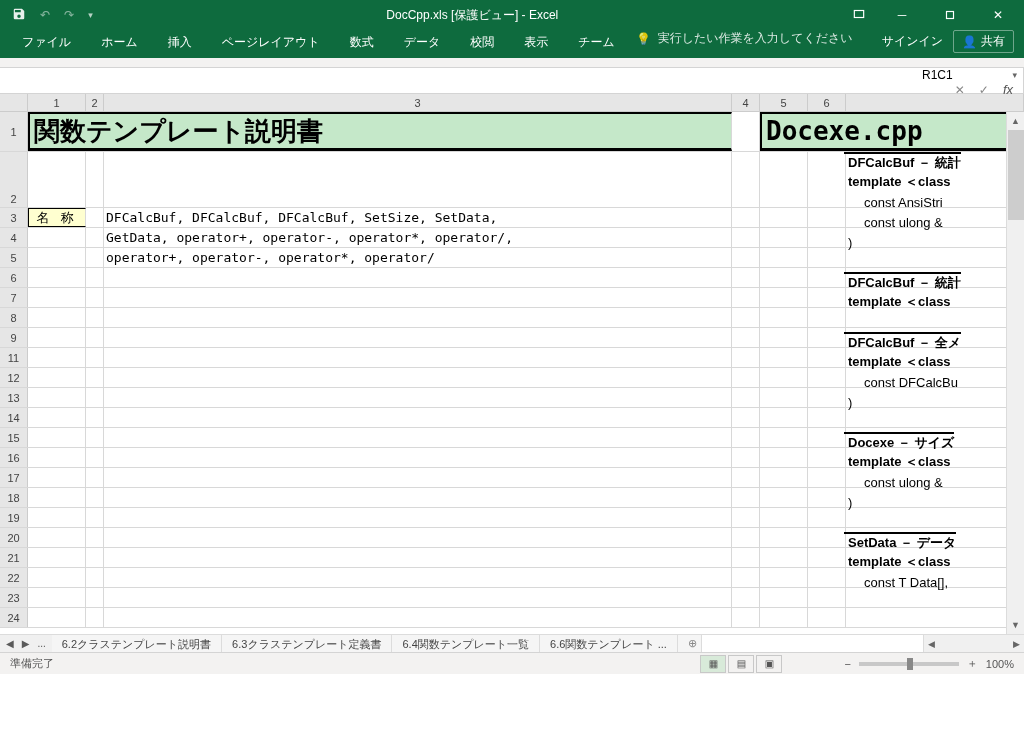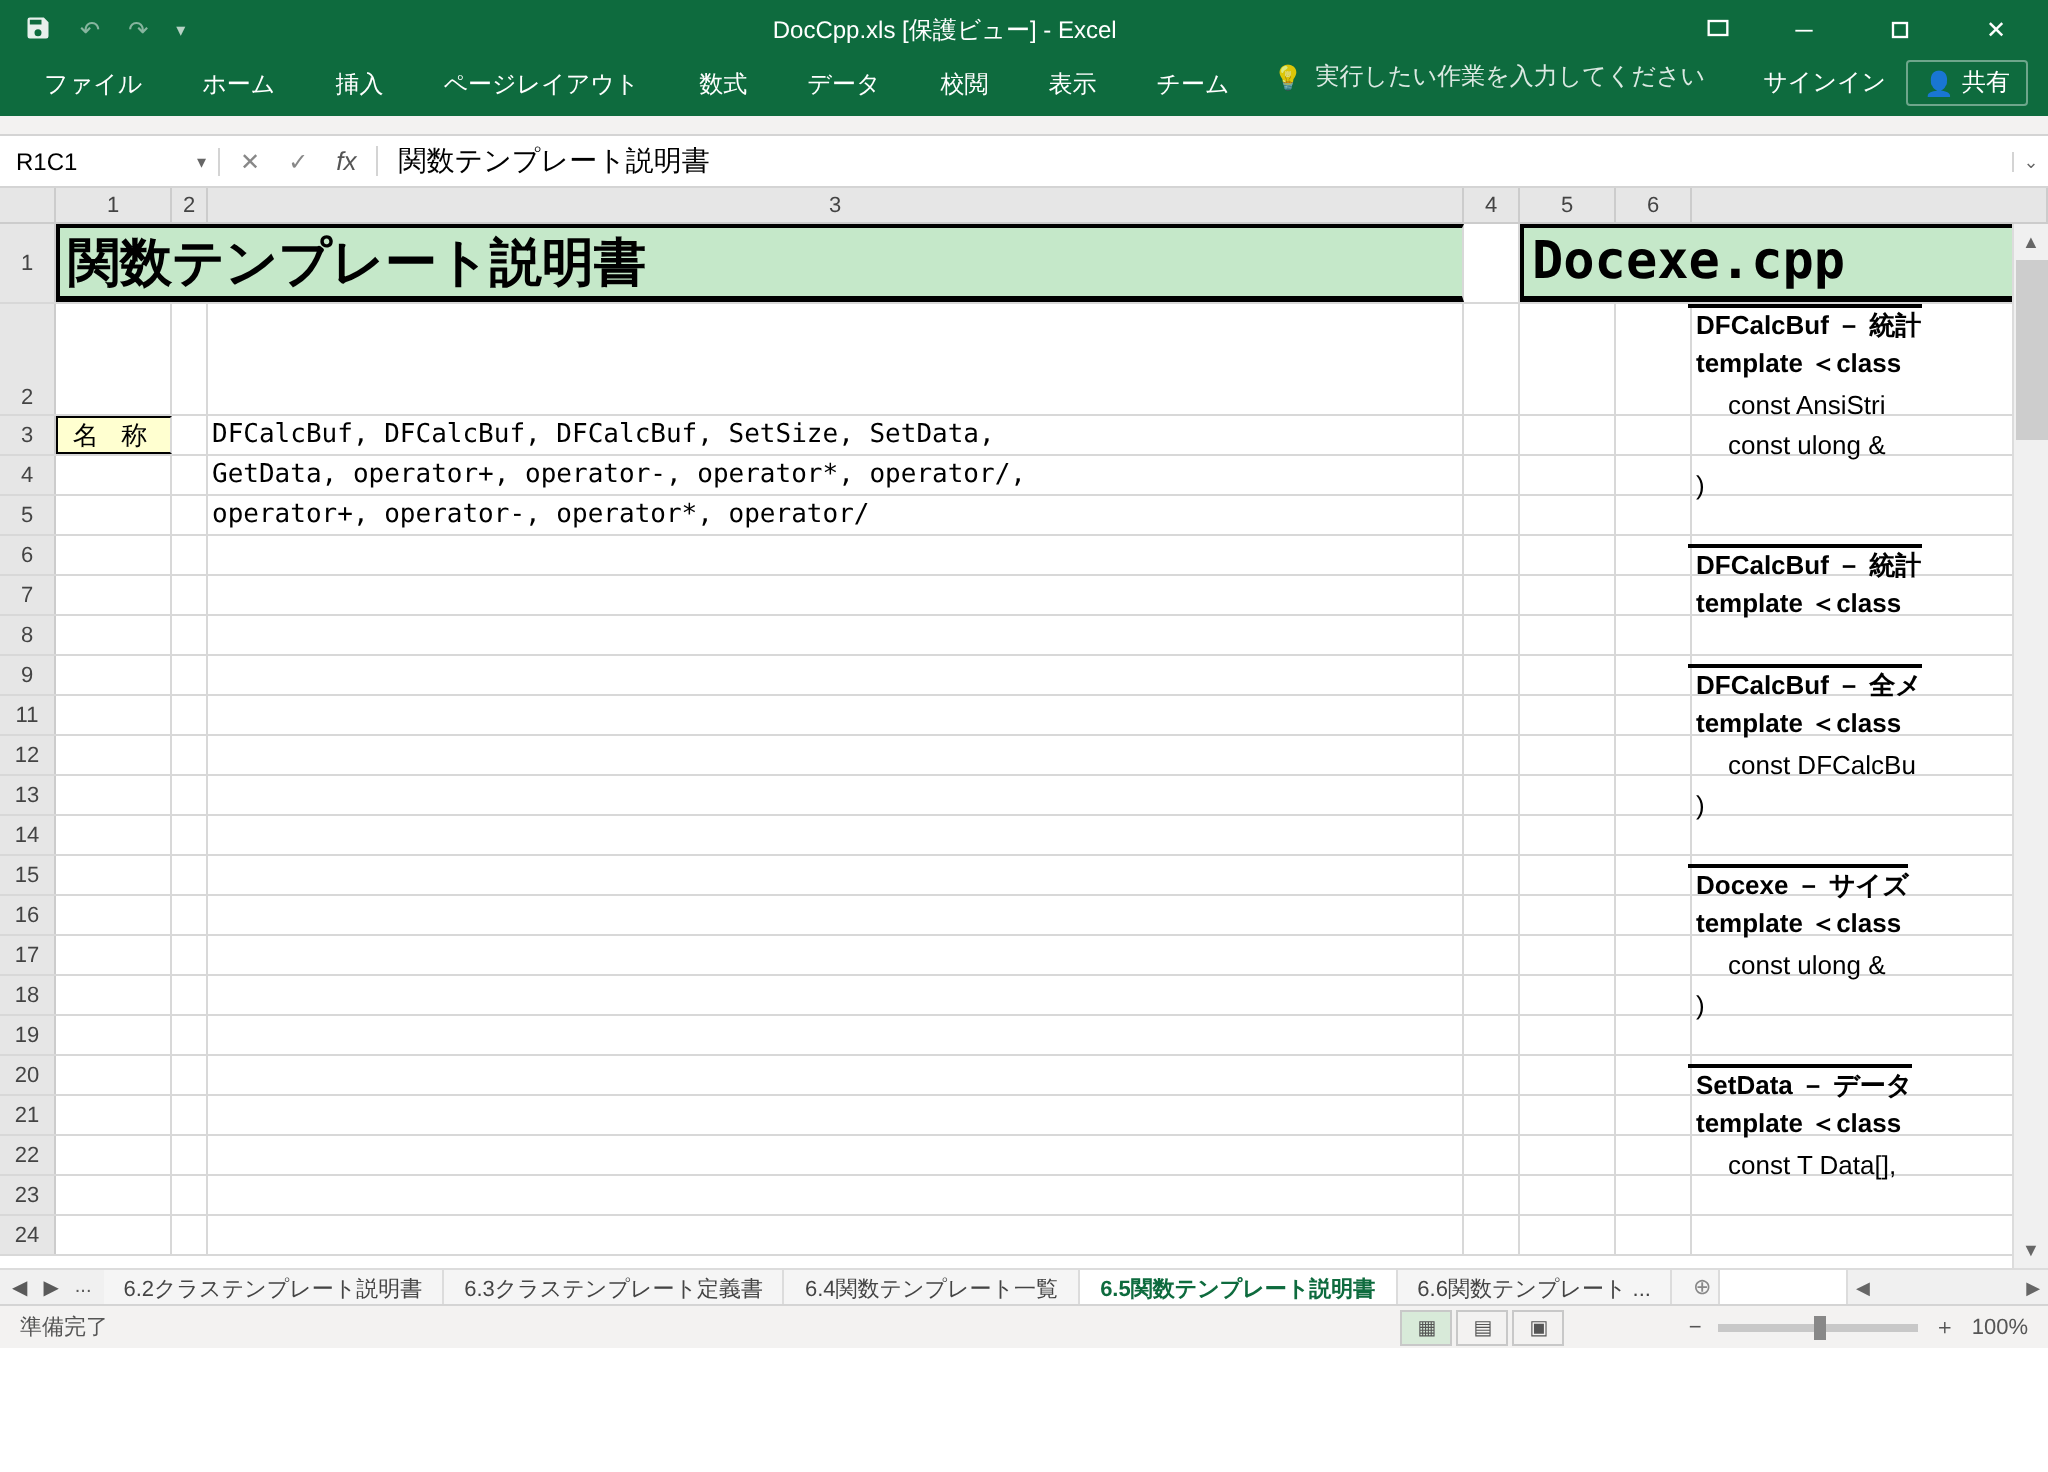--- a/index.html
+++ b/index.html
@@ -15,21 +15,21 @@
 
 .ribbon { height: 28px; background: #0e6b3e; display: flex; align-items: flex-start; color: #fff; font-size: 12px; padding-left: 8px; gap: 2px; }
 .ribbon .tab { padding: 0 14px; height: 24px; display: flex; align-items: center; cursor: pointer; }
 .ribbon .tellme { display: flex; align-items: center; gap: 6px; opacity: .85; margin-left: 6px; }
 .ribbon .spacer { flex: 1; }
 .ribbon .right { display: flex; align-items: center; gap: 10px; padding-right: 10px; }
 .ribbon .share { border: 1px solid rgba(255,255,255,.4); padding: 2px 8px; border-radius: 2px; display: flex; align-items: center; gap: 4px; }
 
 .ribbon-body { height: 10px; background: #f3f2f1; border-bottom: 1px solid #d4d4d4; }
 
-.formula-bar { height: 26px; display: flex; align-items: center; border-bottom: 1px solid #d4d4d4; font-size: 12px; }
+.formula-bar { height: 26px; display: flex; align-items: flex-end; border-bottom: 1px solid #d4d4d4; font-size: 12px; flex-direction: column; }
 .namebox { width: 110px; border-right: 1px solid #d4d4d4; display: flex; align-items: center; padding-left: 8px; position: relative; }
 .namebox::after { content: "▾"; position: absolute; right: 6px; font-size: 9px; color: #666; }
 .fx-group { display: flex; align-items: center; border-right: 1px solid #d4d4d4; padding: 0 10px; gap: 14px; color: #888; }
 .fx-group .fx { font-style: italic; color: #555; font-size: 13px; }
 .formula-input { flex: 1; display: flex; align-items: center; padding-left: 10px; font-size: 14px; }
 .formula-expand { width: 18px; border-left: 1px solid #d4d4d4; display: flex; align-items: center; justify-content: center; color: #666; font-size: 9px; }
 
 .grid-area { position: relative; height: 558px; background: #fff; display: flex; flex-direction: column; }
 .col-headers { display: flex; height: 18px; background: #e6e6e6; border-bottom: 1px solid #ccc; font-size: 11px; color: #444; }
 .col-headers .corner { width: 28px; border-right: 1px solid #ccc; background: #e6e6e6; }
@@ -436,21 +436,20 @@
   <div class="hscroll-row">
     <div class="sheet-nav">
       <span>◀</span>
       <span>▶</span>
       <span>...</span>
     </div>
     <div class="sheet-tabs">
       <div class="sheet-tab">6.2クラステンプレート説明書</div>
       <div class="sheet-tab">6.3クラステンプレート定義書</div>
       <div class="sheet-tab">6.4関数テンプレート一覧</div>
-      <div class="sheet-tab active">6.5関数テンプレート説明書</div>
       <div class="sheet-tab">6.6関数テンプレート ...</div>
       <div class="sheet-tab add">⊕</div>
     </div>
     <div class="hscroll">
       <span>◀</span>
       <span>▶</span>
     </div>
   </div>
 </div>
 

